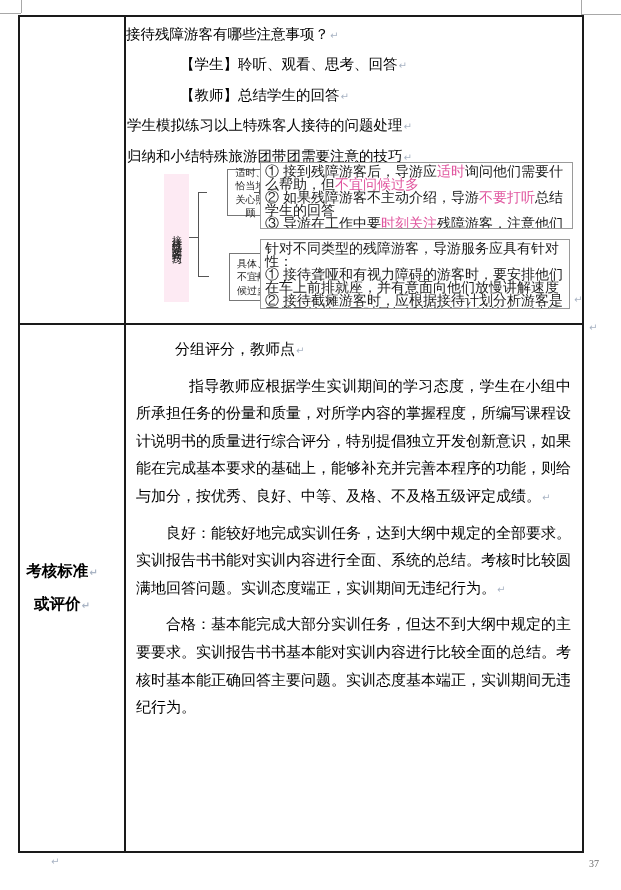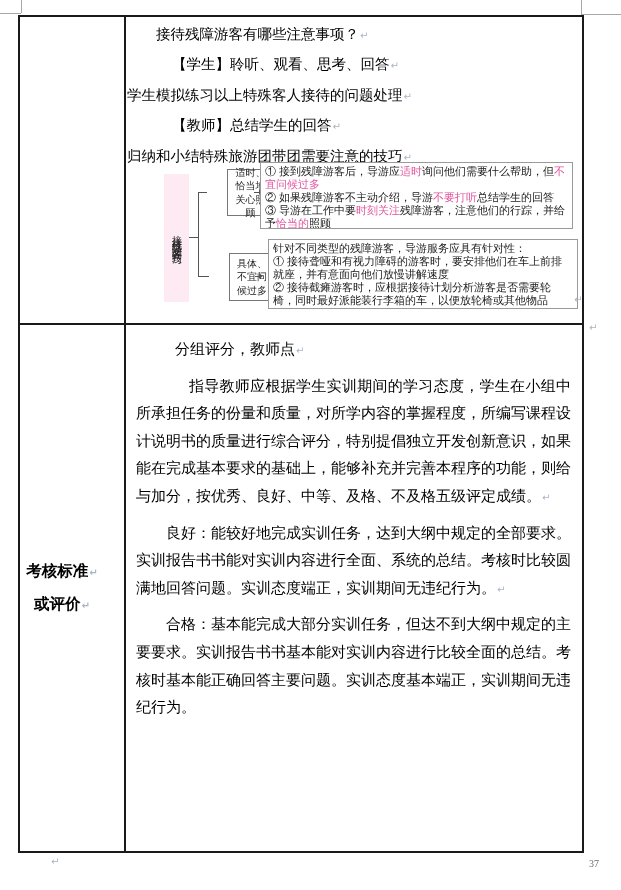--- a/index.html
+++ b/index.html
@@ -31,22 +31,22 @@
 
   .cell-r1{position:absolute;left:106px;top:0;right:0;height:306px;overflow:hidden;}
   .cell-r2-left{position:absolute;left:0;top:308px;width:84px;bottom:0;
     display:flex;flex-direction:column;align-items:center;justify-content:center;}
   .cell-r2-right{position:absolute;left:106px;top:308px;right:0;bottom:0;overflow:hidden;
     padding:3px 3px 0 2px;box-sizing:border-box;}
 
   
   .r1-lines{padding-top:3px;font-size:14.5px;}
   .r1-line{line-height:28.4px;white-space:nowrap;}
-  .ind-a{padding-left:30px;}
-  .ind-b{padding-left:38px;margin-left:8px;}
+  .ind-a{}
+  .ind-b{padding-left:54px;}
   .ind-c{padding-left:1px;}
 
   .pmark{color:var(--pmark);font-size:10px;margin-left:1px;font-family:"DejaVu Sans",sans-serif;}
 
   
   .diagram{position:absolute;left:0;top:145px;right:0;height:161px;font-family:"Liberation Sans",sans-serif;}
   .dg-root{
     position:absolute;left:38px;top:12px;width:25px;height:128px;background:var(--rootfill);
     display:flex;align-items:center;justify-content:center;
   }
@@ -61,24 +61,24 @@
   }
   .dg-b1{left:81px;top:7px;width:47px;height:47px;}
   .dg-b2{left:83px;top:91px;width:46px;height:48px;}
   .dg-arrow{position:absolute;height:1px;background:var(--linecol);}
   .dg-arrow::after{
     content:"";position:absolute;right:-4px;top:-3px;
     border-left:4px solid var(--linecol);border-top:3px solid transparent;border-bottom:3px solid transparent;
   }
   .dg-content{
     position:absolute;border:1px solid var(--boxborder);background:#fff;box-sizing:border-box;
-    font-size:11px;line-height:13px;color:#1a1a1a;padding:2px 4px;overflow:hidden;
+    font-size:14px;line-height:13px;color:#1a1a1a;padding:2px 4px;overflow:hidden;
   }
   .dg-c1{left:134px;top:0;width:313px;height:67px;}
-  .dg-c2{left:142px;top:77px;width:310px;height:70px;}
+  .dg-c2{left:134px;top:77px;width:310px;height:70px;}
   .hl{color:var(--pink);}
   .pmark-dg{position:absolute;left:447px;top:132px;}
 
   
   .r2-header{font-size:15.5px;font-weight:bold;line-height:31px;text-align:center;white-space:nowrap;}
   .cell-r2-right p{
     margin:8px;font-size:15px;line-height:27.6px;text-align:justify;
   }
   .p-ind-1{text-indent:39px;}
   .p-ind-2{text-indent:53px;}
@@ -102,22 +102,22 @@
   <div class="crop crop-tr-v"></div>
 
   <div class="table">
     <div class="col-div"></div>
     <div class="row-div"></div>
 
     <div class="cell-r1">
       <div class="r1-lines">
         <div class="r1-line ind-a"><span>接待残障游客有哪些注意事项？</span><span class="pmark">↵</span></div>
         <div class="r1-line ind-b"><span>【学生】聆听、观看、思考、回答</span><span class="pmark">↵</span></div>
+        <div class="r1-line ind-b"><span>【教师】总结学生的回答</span><span class="pmark">↵</span></div>
         <div class="r1-line ind-c"><span>学生模拟练习以上特殊客人接待的问题处理</span><span class="pmark">↵</span></div>
-        <div class="r1-line ind-b"><span>【教师】总结学生的回答</span><span class="pmark">↵</span></div>
         <div class="r1-line ind-c"><span>归纳和小结特殊旅游团带团需要注意的技巧</span><span class="pmark">↵</span></div>
       </div>
 
       <div class="diagram">
         <div class="dg-root">
           <span>接待残障游客的技巧</span>
         </div>
 
         <div class="dg-line-h" style="left:63px;top:75px;width:9px;height:1px;"></div>
         <div class="dg-line-v" style="left:72px;top:30px;width:1px;height:85px;"></div>

